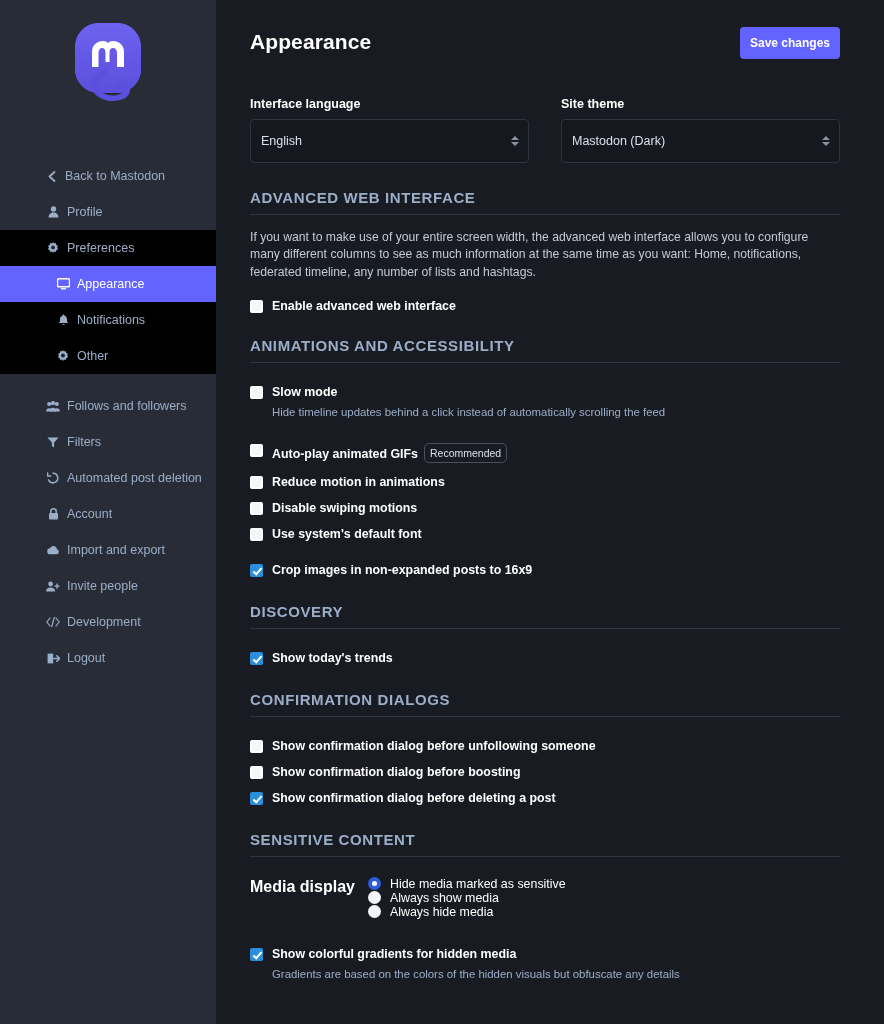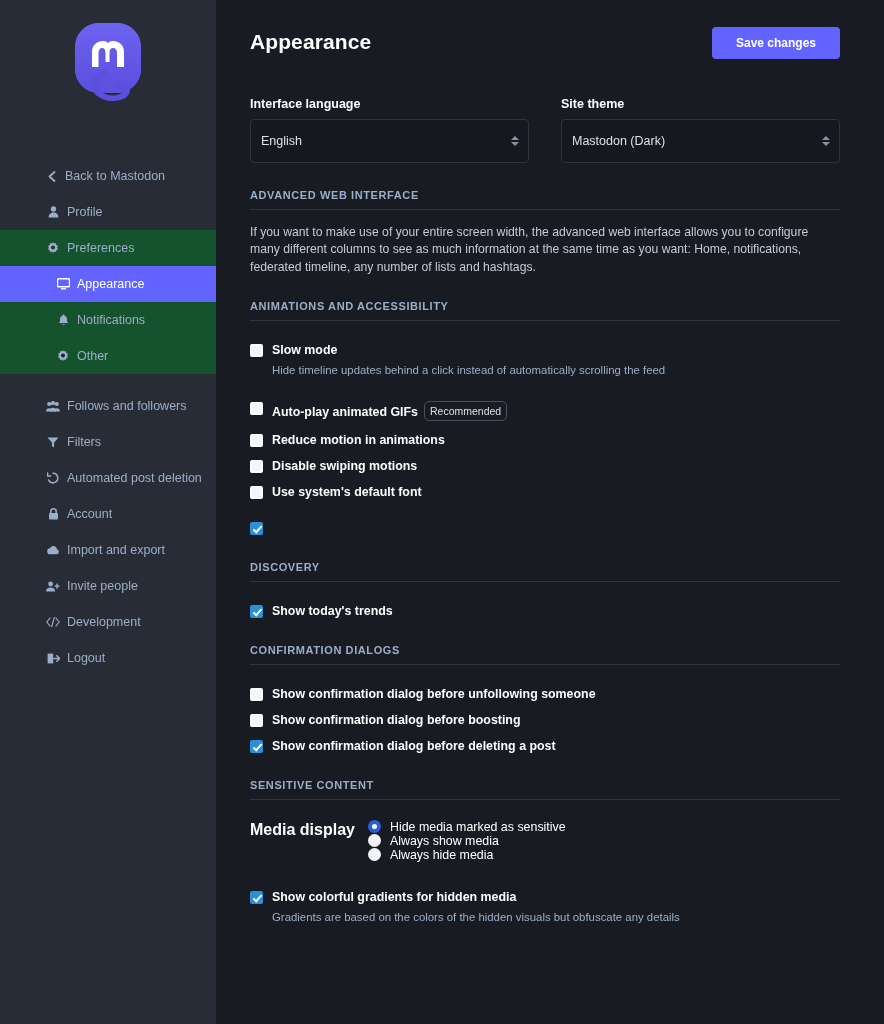--- a/index.html
+++ b/index.html
@@ -31,21 +31,21 @@
     color: #9baec8;
     font-size: 12.5px;
     text-decoration: none;
     gap: 7px;
   }
   .nav-item .ico {
     width: 14px; display: inline-flex; align-items: center; justify-content: center;
     color: #9baec8;
   }
   .nav-item.back { padding-left: 44px; }
-  .nav-group { background: #14532d; }
+  .nav-group { background: #000000; }
   .nav-item.sub { padding-left: 56px; }
   .nav-item.active {
     background: #6364ff;
     color: #ffffff;
   }
   .nav-item.active .ico { color: #ffffff; }
   .nav-spacer { height: 14px; }
   .nav-lower .nav-item { height: 36px; }
 
   
@@ -67,21 +67,21 @@
     letter-spacing: 0.1px;
   }
   .btn-save-top {
     background: #6364ff;
     color: #fff;
     border: 0;
     border-radius: 4px;
     font-family: inherit;
     font-size: 12px;
     font-weight: 600;
-    padding: 9px 24px;
+    padding: 9px 10px;
     cursor: pointer;
     margin-top: -3px;
   }
 
   .field-row { display: flex; gap: 32px; margin-bottom: 26px; }
   .field { flex: 1 1 0; min-width: 0; }
   .field-label {
     display: block;
     color: #ffffff;
     font-size: 12.5px;
@@ -108,21 +108,21 @@
     width: 0; height: 0;
     border-left: 4px solid transparent;
     border-right: 4px solid transparent;
   }
   .arrow-up { border-bottom: 4.5px solid #8a91a0; }
   .arrow-dn { border-top: 4.5px solid #8a91a0; }
 
   
   .sec-head {
     color: #9baec8;
-    font-size: 11px;
+    font-size: 15px;
     font-weight: 600;
     letter-spacing: 0.6px;
     text-transform: uppercase;
     padding-bottom: 8px;
     border-bottom: 1px solid #32353f;
     max-width: 607px;
   }
   .sec-desc {
     color: #c3cbd8;
     font-size: 12.2px;
@@ -413,20 +413,24 @@
           <span class="select-arrows">
             <i class="arrow-up"></i>
               <i class="arrow-dn"></i>
           </span>
         </div>
       </div>
     </div>
 
     <div class="sec-head">ADVANCED WEB INTERFACE</div>
     <p class="sec-desc">If you want to make use of your entire screen width, the advanced web interface allows you to configure many different columns to see as much information at the same time as you want: Home, notifications, federated timeline, any number of lists and hashtags.</p>
+    <label class="check-row mt18">
+      <span class="cbox"></span>
+      <span class="check-label">Enable advanced web interface</span>
+    </label>
 
     <div class="sec-head mt24">ANIMATIONS AND ACCESSIBILITY</div>
     <label class="check-row mt22">
       <span class="cbox"></span>
       <span class="check-label">Slow mode</span>
     </label>
     <div class="hint">Hide timeline updates behind a click instead of automatically scrolling the feed</div>
 
     <label class="check-row mt22">
       <span class="cbox"></span>
@@ -445,20 +449,21 @@
       <span class="check-label">Disable swiping motions</span>
     </label>
 
     <label class="check-row mt12">
       <span class="cbox"></span>
       <span class="check-label">Use system's default font</span>
     </label>
 
     <label class="check-row mt22">
       <span class="cbox on"></span>
+      <span class="check-label">Crop images in non-expanded posts to 16x9</span>
     </label>
 
     <div class="sec-head mt26">DISCOVERY</div>
     <label class="check-row mt22">
       <span class="cbox on"></span>
       <span class="check-label">Show today's trends</span>
     </label>
 
     <div class="sec-head mt26">CONFIRMATION DIALOGS</div>
     <label class="check-row mt22">

